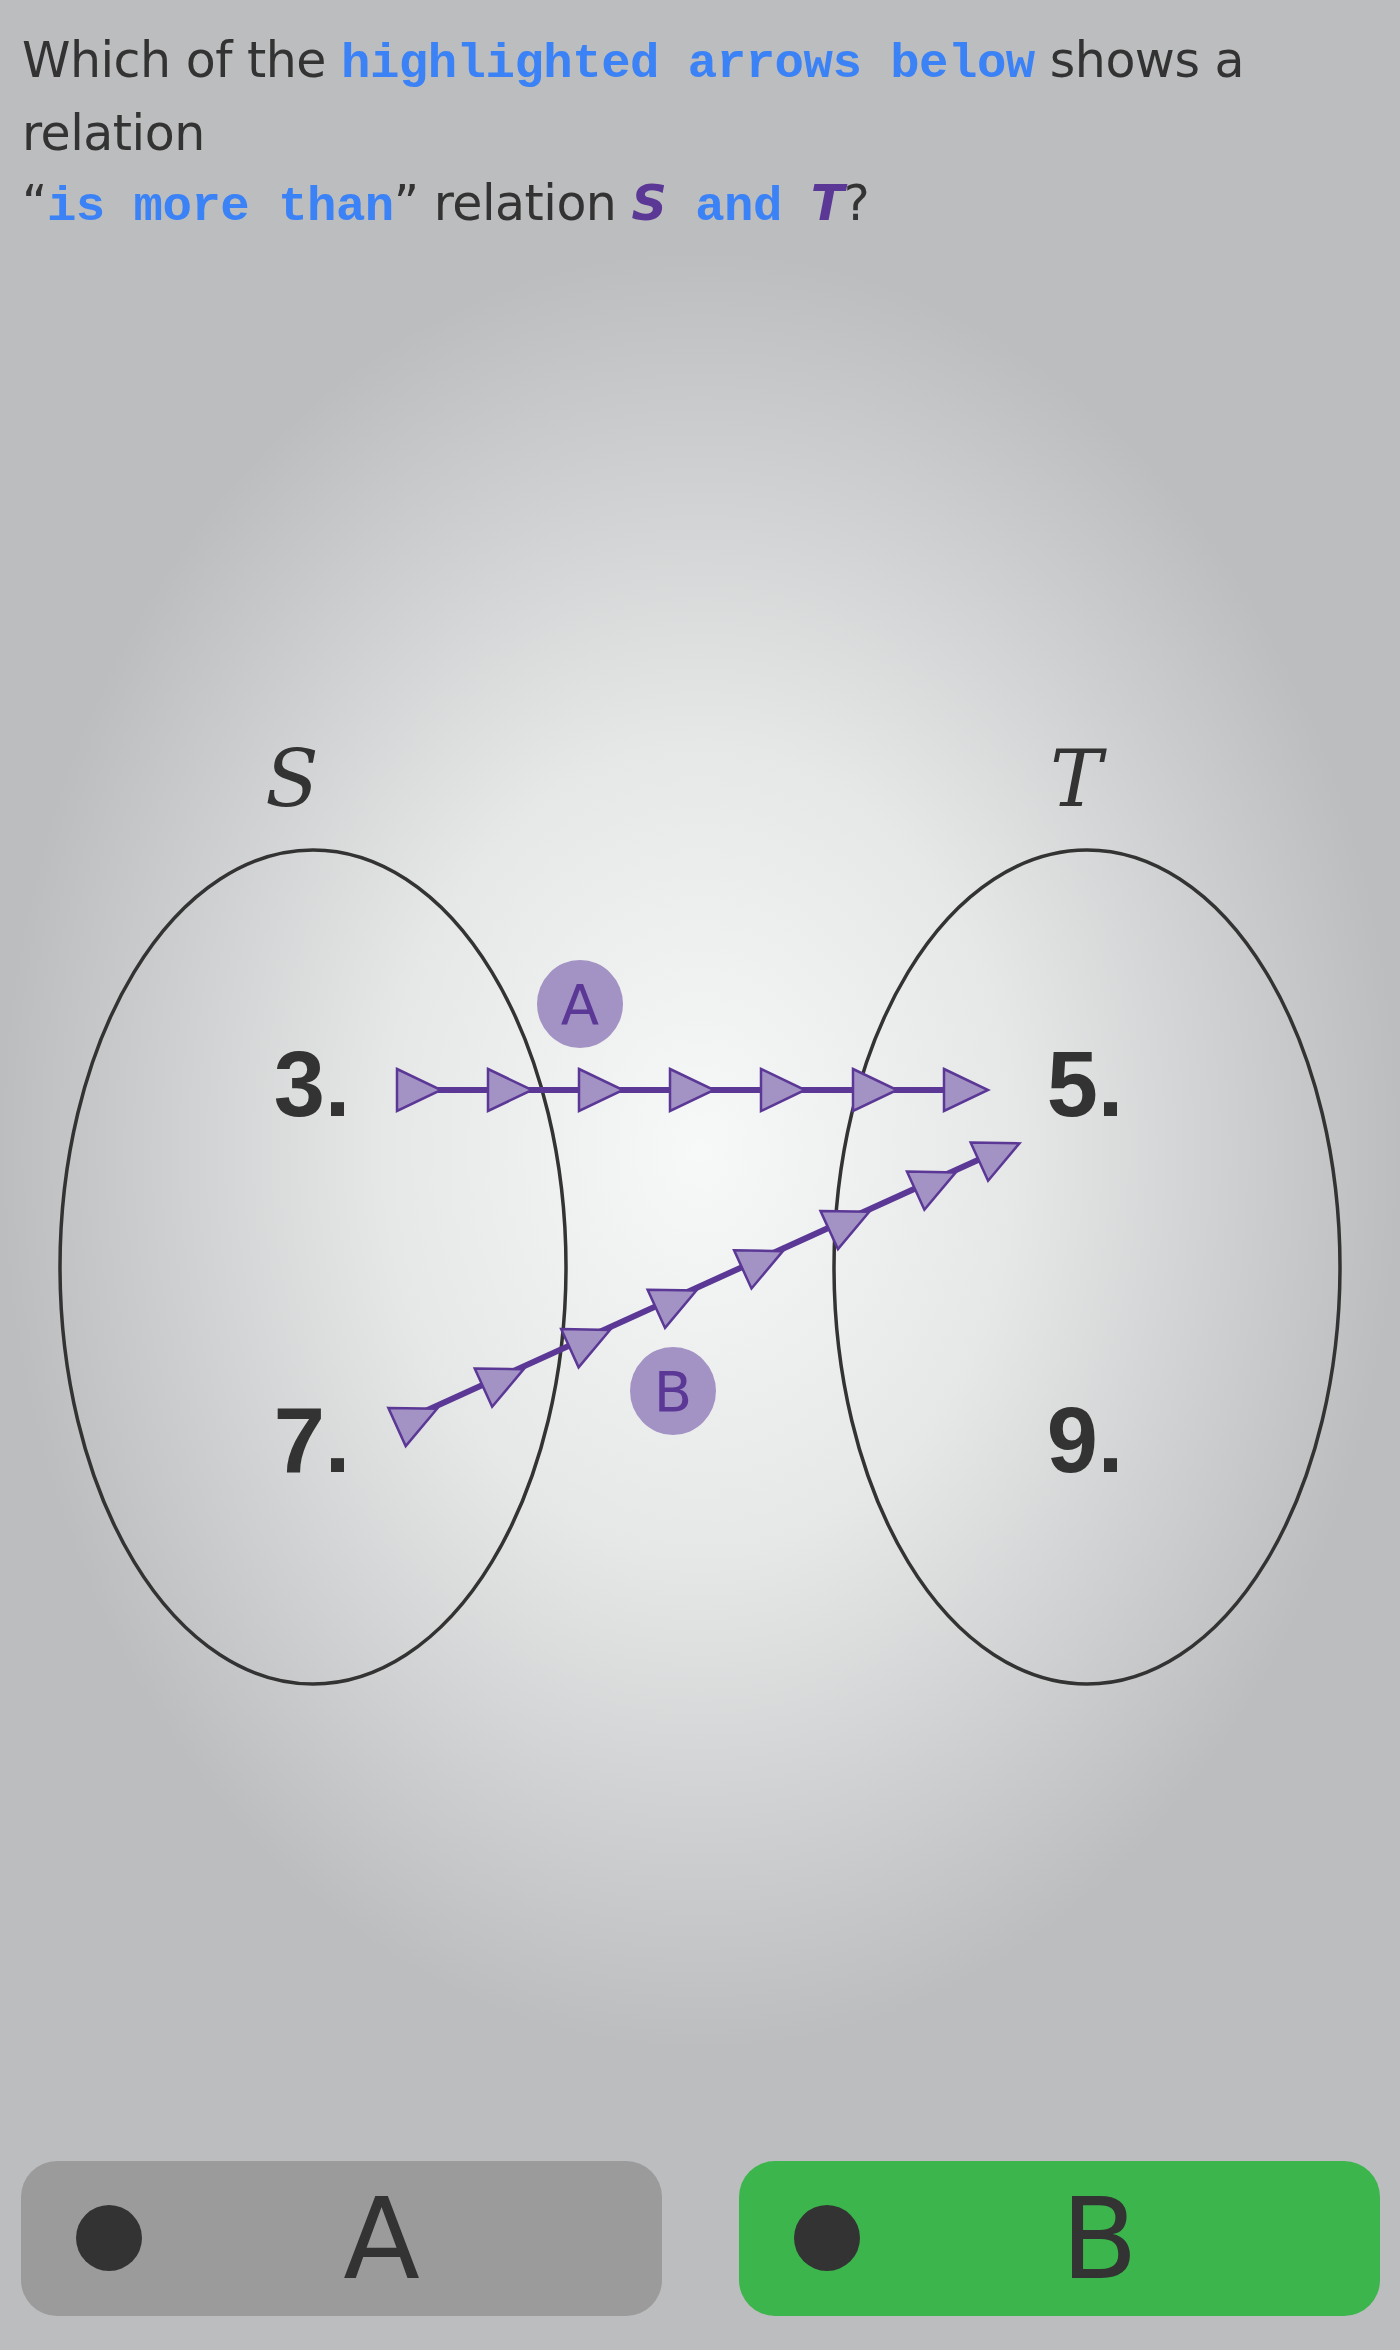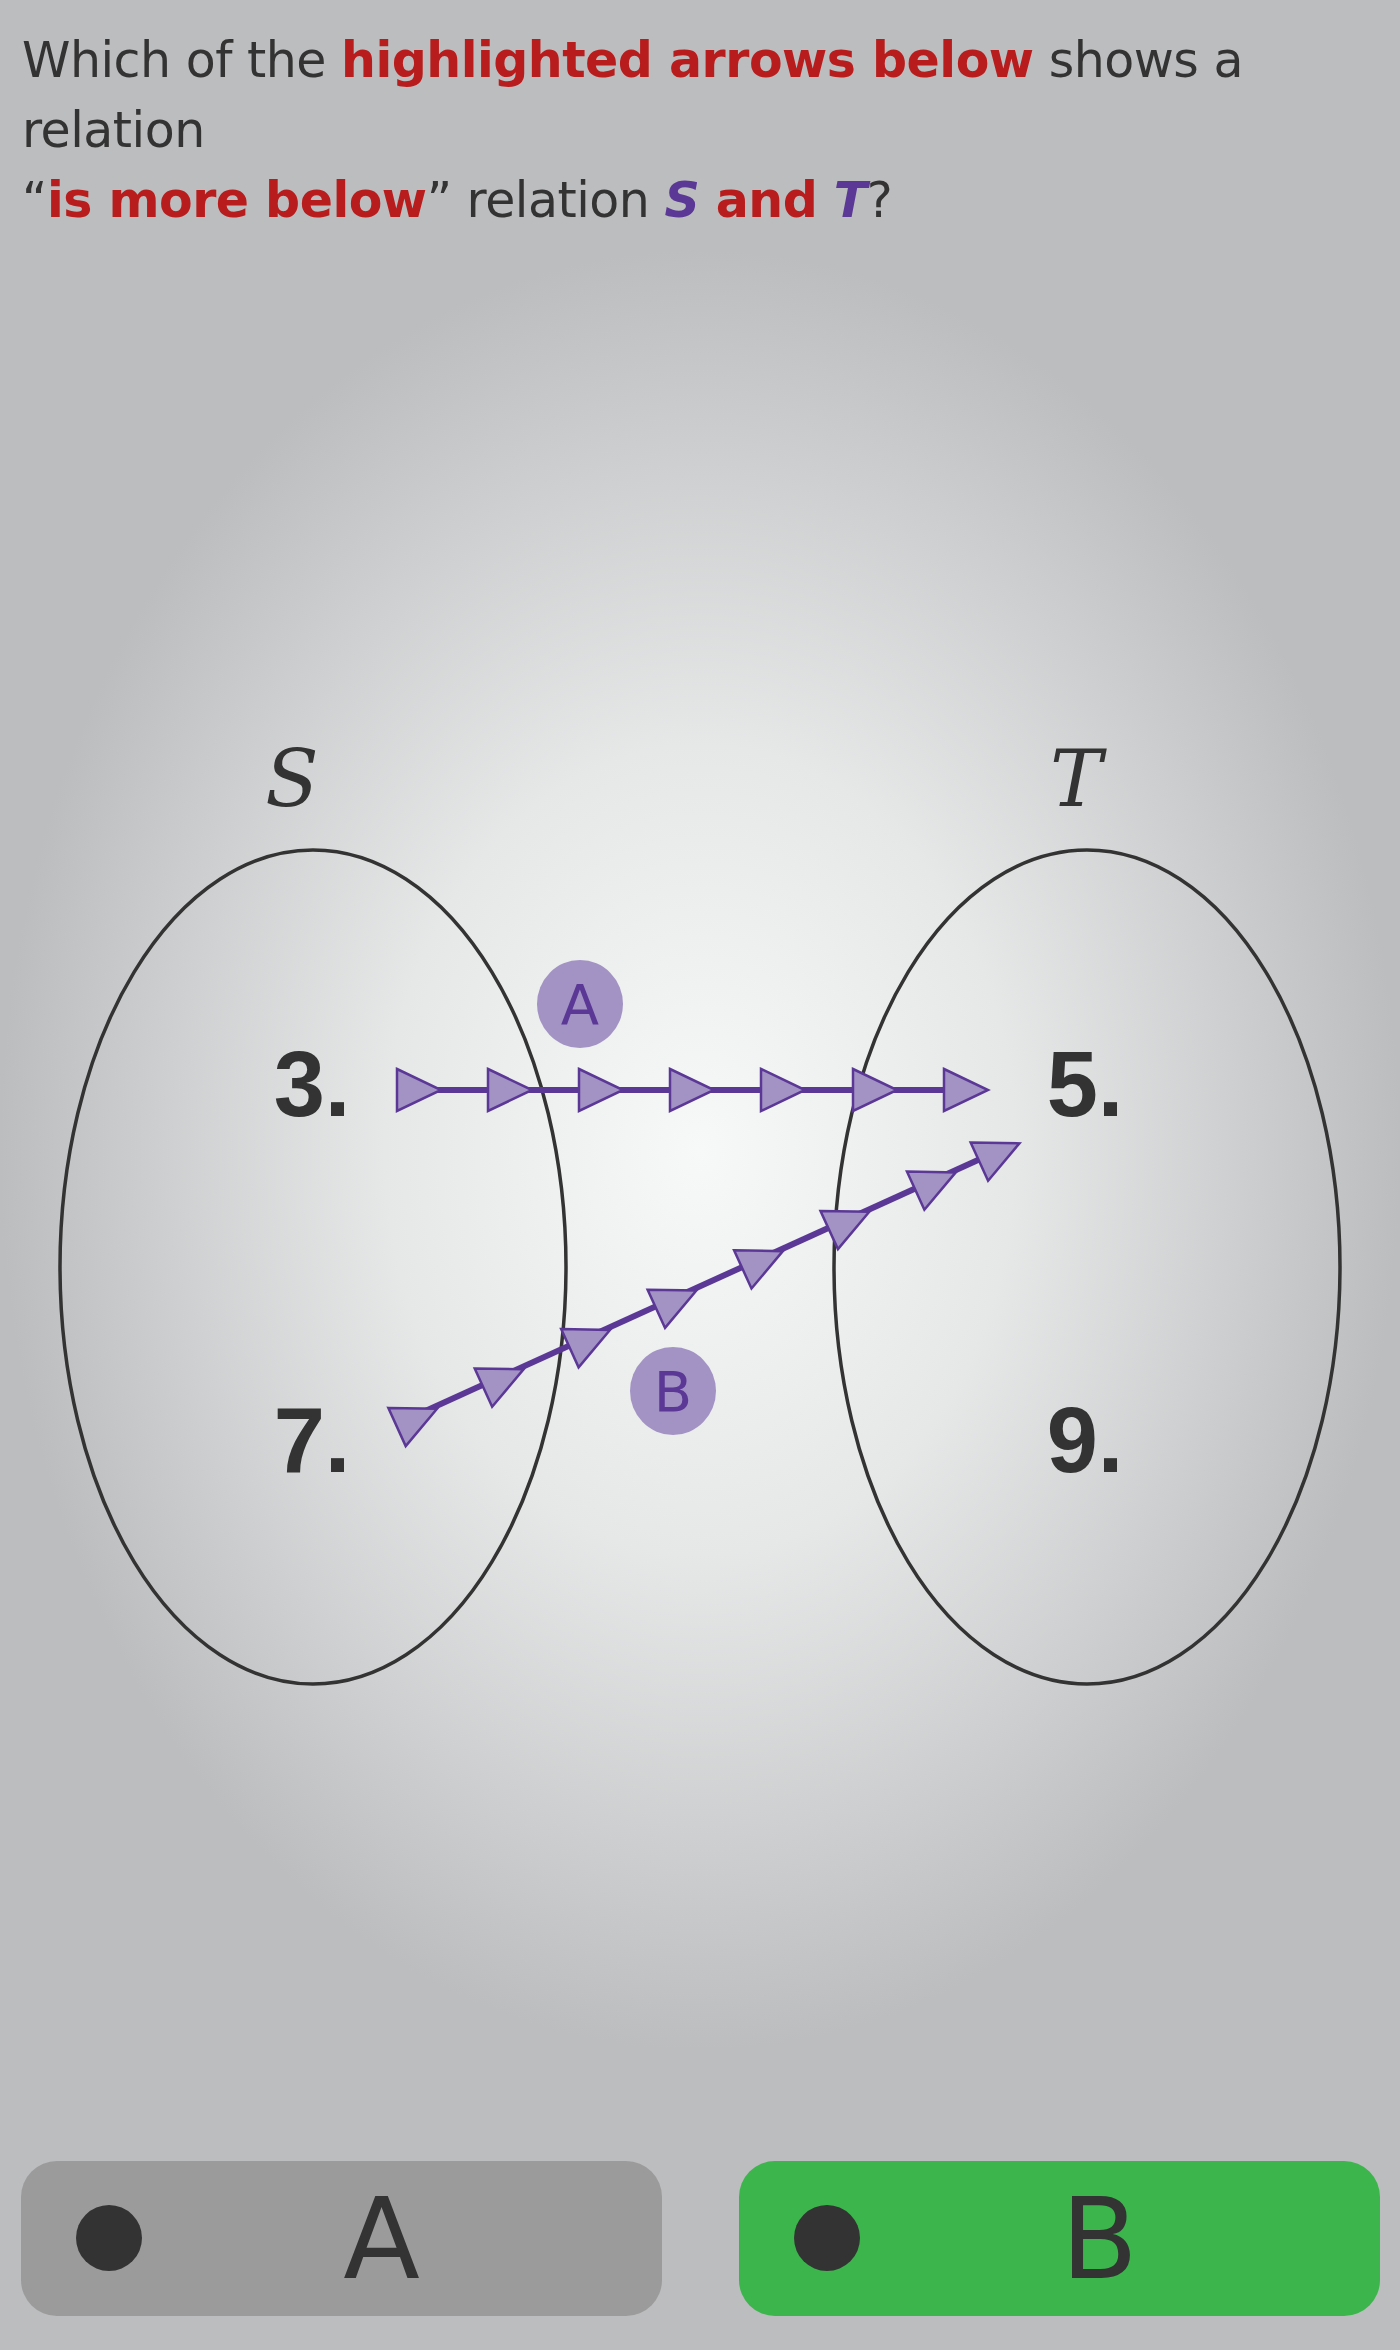--- a/index.html
+++ b/index.html
@@ -6,21 +6,21 @@
   body {
     width:1400px; height:2350px; position:relative; overflow:hidden;
     background: radial-gradient(ellipse 700px 900px at 700px 1150px, #f7f8f8 0%, #e6e7e7 45%, #cfd0d1 75%, #bcbdbf 100%);
     font-family: "DejaVu Sans", "Liberation Sans", sans-serif;
   }
   .question {
     position:absolute; left:22px; top:26px; width:1360px;
     font-size:49px; line-height:70px; color:#333333;
     letter-spacing:-0.5px;
   }
-  .question .hl { color:#b91c1c; font-weight:bold; }
+  .question .hl { color:#3b82f6; font-weight:bold;font-family:Liberation Mono, monospace; }
   .question .hl-it { color:#5b3896; font-weight:bold; font-style:italic; }
   svg.diagram { position:absolute; left:0; top:0; }
   .set-label { font-family:"DejaVu Serif","Liberation Serif",serif; font-style:italic; font-size:78px; fill:#333; }
   .elem { font-family:"Liberation Sans","DejaVu Sans",sans-serif; font-weight:bold; font-size:92px; fill:#333; }
   .badge-text { font-family:"DejaVu Sans",sans-serif; font-size:56px; fill:#5b3896; }
   .answer {
     position:absolute; top:2161px; height:155px; width:641px;
     border-radius:36px; cursor:pointer;
   }
   .answer .dot {
@@ -32,21 +32,21 @@
     font-family:"DejaVu Sans","Liberation Sans",sans-serif;
     font-size:112px; color:#333; padding-left:80px;
   }
   #answer-a { left:21px; background:#9b9b9b; }
   #answer-b { left:739px; background:#3bb54c; }
 </style>
 </head>
 <body>
 
 <div class="question">
-  <span>Which of the </span><span class="hl">highlighted arrows below</span><span> shows a relation</span><br><span>“</span><span class="hl">is more below</span><span>” relation </span><span class="hl-it">S</span><span class="hl"> and </span><span class="hl-it">T</span><span>?</span>
+  <span>Which of the </span><span class="hl">highlighted arrows below</span><span> shows a relation</span><br><span>“</span><span class="hl">is more than</span><span>” relation </span><span class="hl-it">S</span><span class="hl"> and </span><span class="hl-it">T</span><span>?</span>
 </div>
 
 <svg class="diagram" width="1400" height="2350" viewBox="0 0 1400 2350">
   <defs>
     <polygon id="tri" points="0,-21 44,0 0,21" fill="#a393c4" stroke="#5b3896" stroke-width="2.5"></polygon>
   </defs>
 
   <text class="set-label" x="292" y="806" text-anchor="middle">S</text>
   <text class="set-label" x="1076" y="806" text-anchor="middle">T</text>
 

